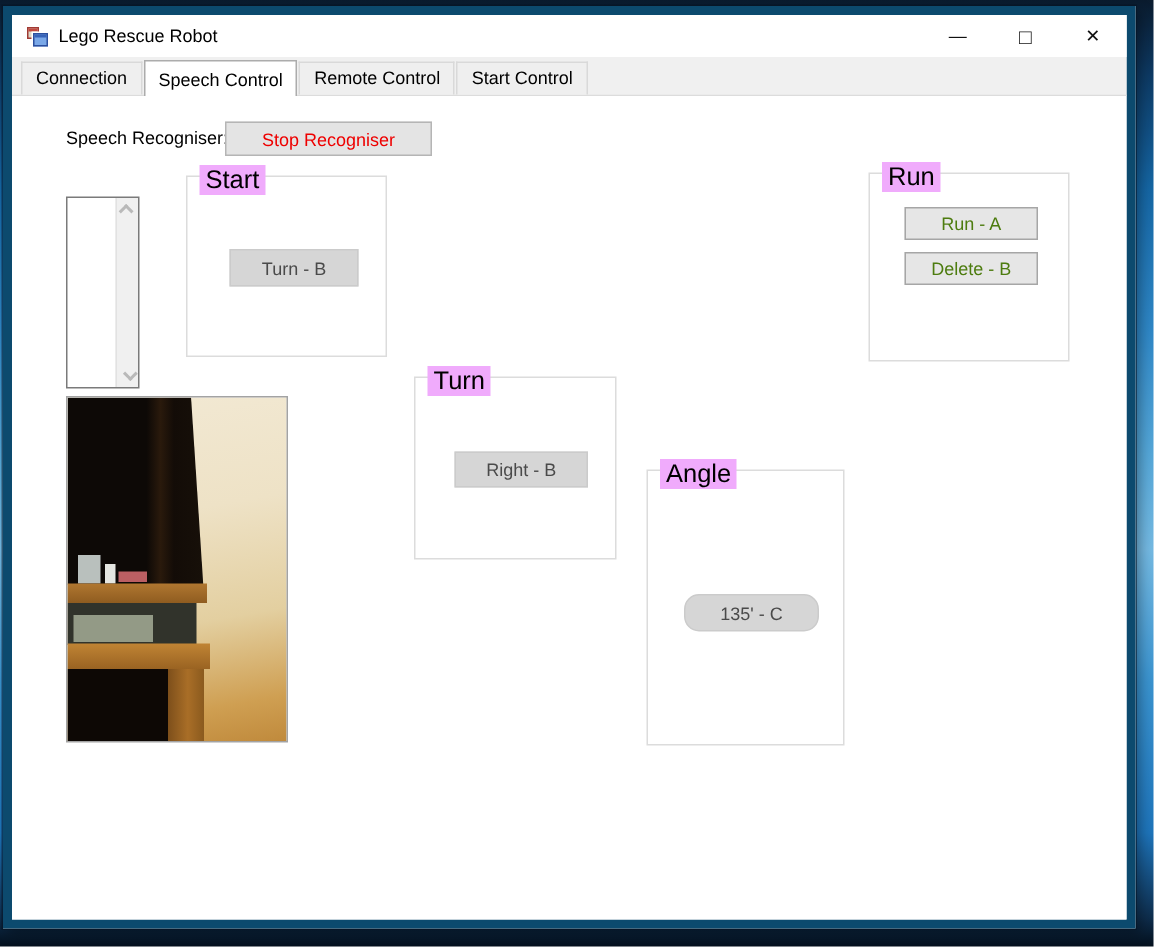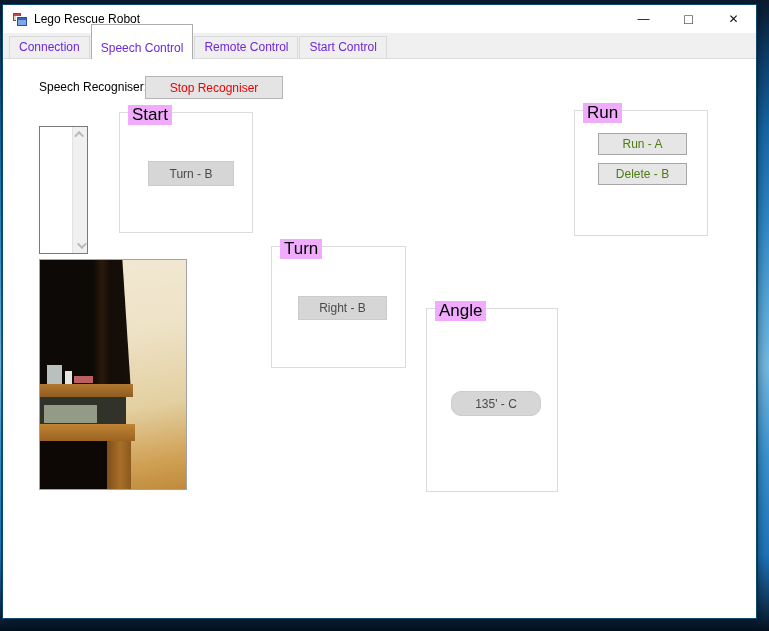--- a/index.html
+++ b/index.html
@@ -10,21 +10,21 @@
       #0a1b2e 0%, #0d3a64 8%, #1566a4 20%, #2f87c6 35%,
       #55a7d8 48%, #74b9e2 58%, #3a93cf 72%, #1e74ba 88%,
       #0e2d4c 97%, #04101d 100%);
     position:relative;
   }
 
   
   .window {
     position:absolute; left:2px; top:4px; width:755px; height:615px;
     background:#ffffff;
-    border:1px solid #0c4a6e;
+    border:6px solid #0c4a6e;
     box-shadow:0 0 0 1px rgba(5,18,35,.55), 3px 3px 8px rgba(0,0,0,.35);
   }
   .titlebar {
     position:absolute; left:0; top:0; right:0; height:28px;
     background:#ffffff; display:flex; align-items:center;
   }
   .app-icon { position:relative; width:16px; height:16px; margin:0 6px 0 9px; }
   .app-icon .sq-red  { position:absolute; left:1px; top:2px;  width:8px;  height:8px;
                        background:#ddd6c6; border:1px solid #a03a34; }
   .app-icon .sq-red i{ position:absolute; left:0; top:0; right:0; height:2px; background:#c2473e; display:block;}
@@ -38,27 +38,27 @@
     font-size:12px; color:#111; cursor:default; background:#fff;
   }
   .cap-btn.max { font-size:14px; }
 
   
   .tabstrip {
     position:absolute; left:0; top:28px; right:0; height:25px;
     background:#f0f0f0; display:flex; align-items:flex-end; padding-left:6px;
   }
   .tab {
-    font-size:12px; color:#6d28d9; background:#efefef;
+    font-size:12px; color:#000000; background:#efefef;
     border:1px solid #d9d9d9; border-bottom:none;
     padding:3px 9px 4px 9px; margin-right:1px; position:relative; z-index:1;text-align:center;
   }
   .tab.active {
     background:#ffffff; border:1px solid #acacac; border-bottom:none;
-    padding-top:16px; margin-bottom:-1px; z-index:3;
+    padding-top:5px; margin-bottom:-1px; z-index:3;
   }
 
   
   .page {
     position:absolute; left:0; top:53px; right:0; bottom:0;
     background:#ffffff; border-top:1px solid #dcdcdc;
   }
 
   .static-label { position:absolute; font-size:12px; color:#000; }
 

